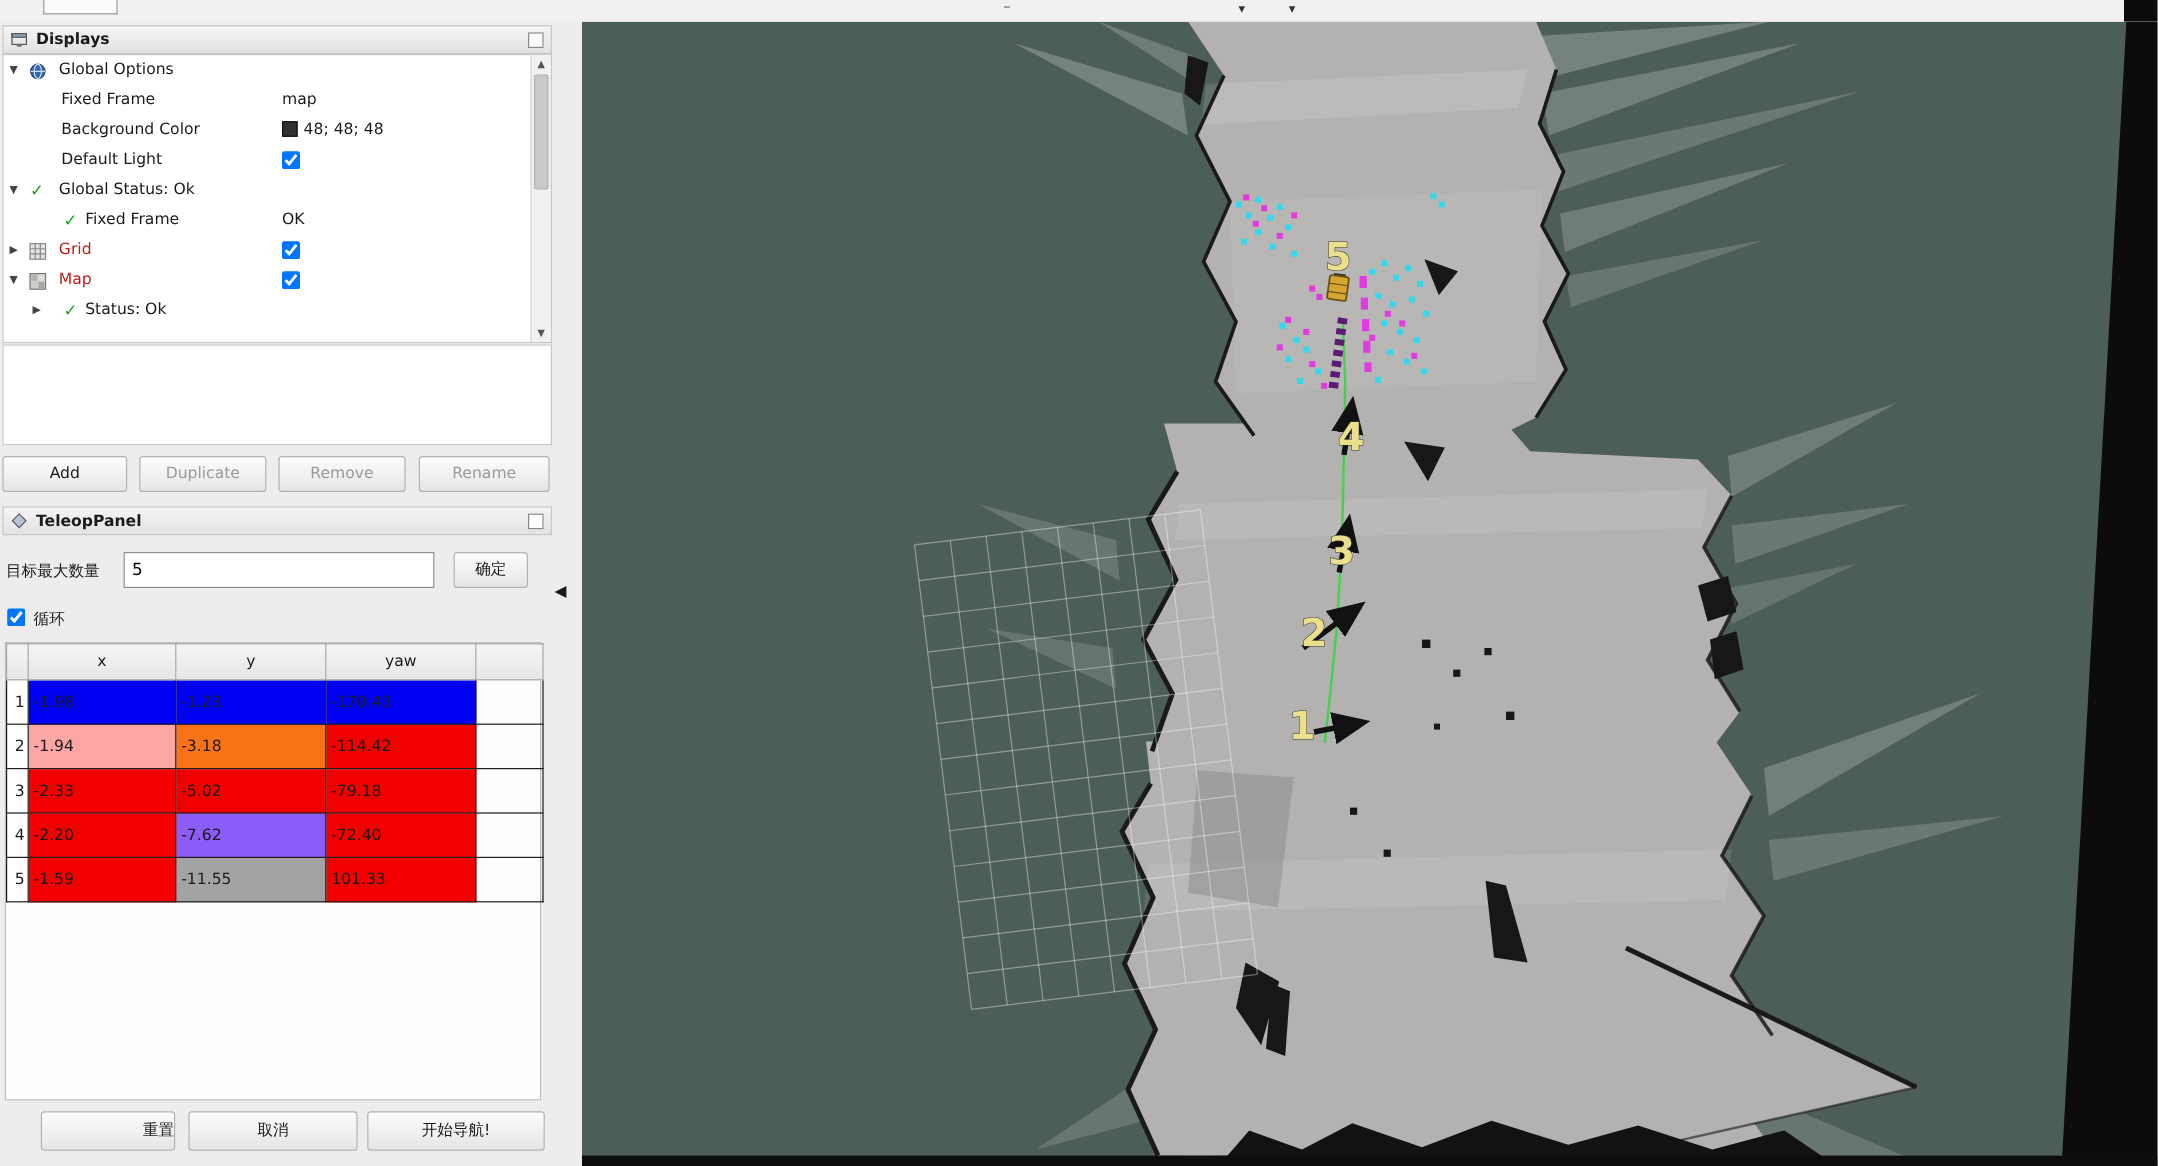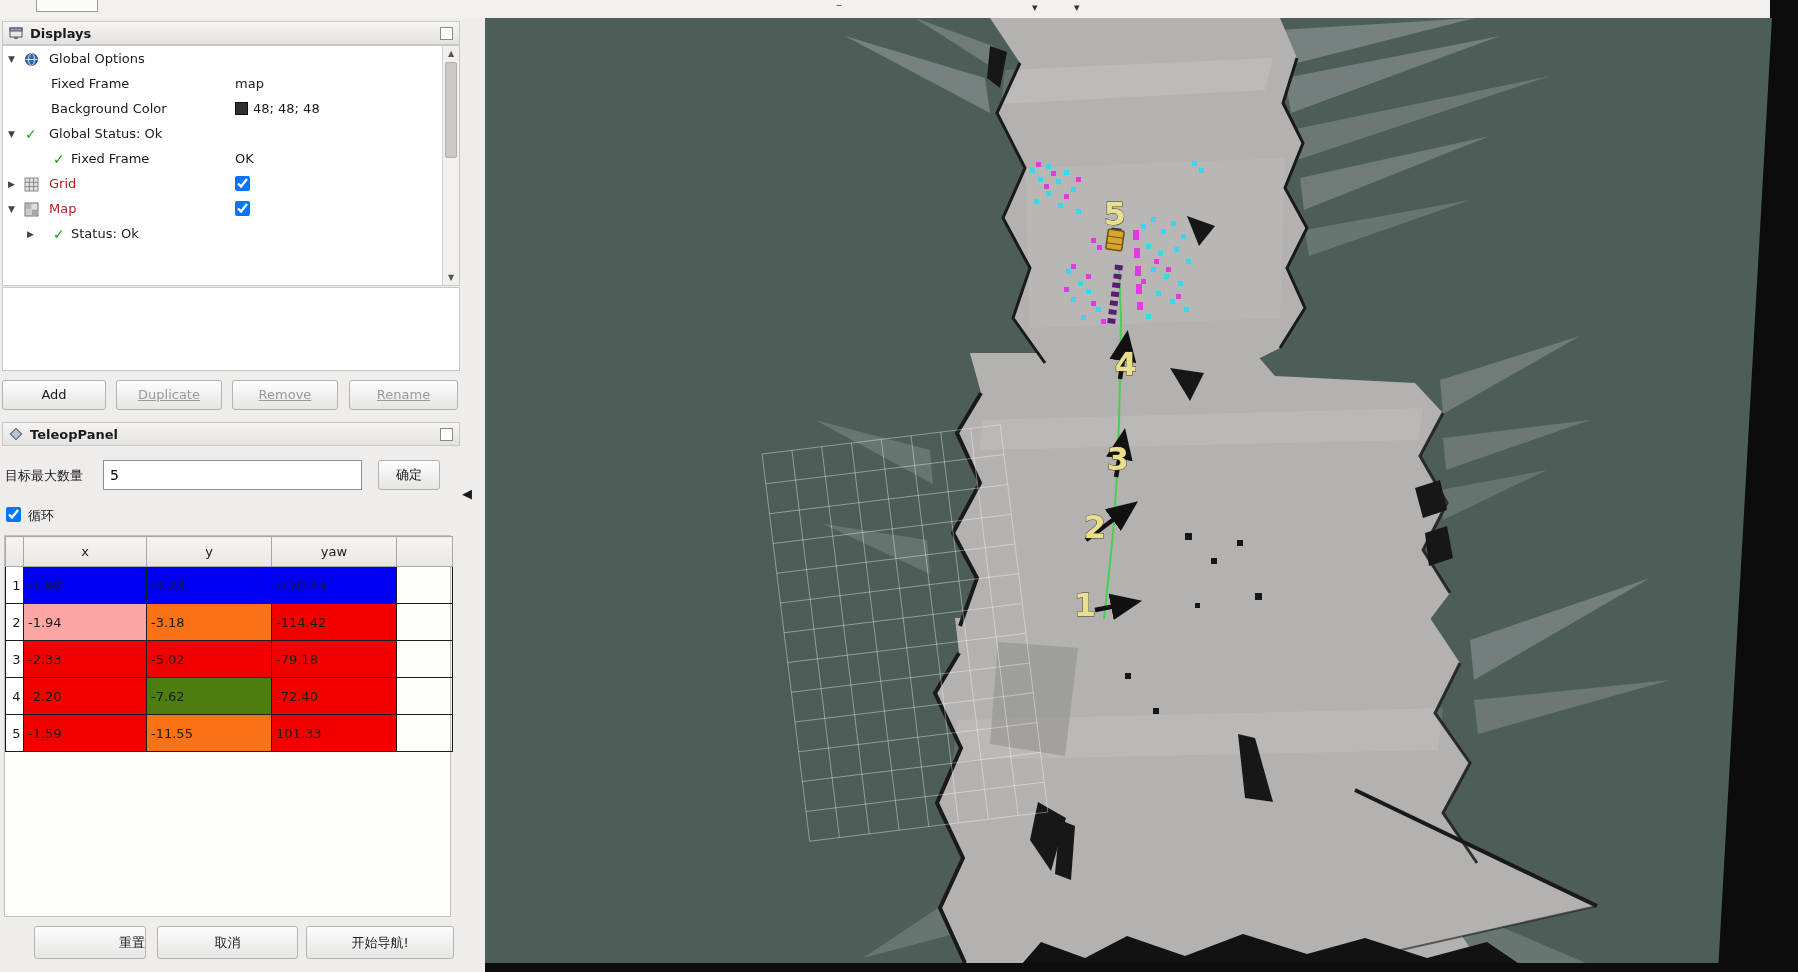--- a/index.html
+++ b/index.html
@@ -52,21 +52,21 @@
   .scroll-up { top:3px; } .scroll-down { bottom:3px; }
   .scroll-thumb { position:absolute; left:2px; top:16px; width:12px; height:96px; background:#cbcac8; border:1px solid #b0afad; border-radius:2px; }
 
   .desc-box { position:absolute; top:269px; left:2px; width:458px; height:84px; background:#fff; border:1px solid #c9c8c6; }
 
   .btn {
     position:absolute; height:30px; background:linear-gradient(#fdfdfd,#e6e5e4);
     border:1px solid #b4b3b1; border-radius:3px; text-align:center; line-height:28px;
     font-size:13px; cursor:default;
   }
-  .btn.disabled { color:#9b9a99;text-decoration:underline; }
+  .btn.disabled { color:#9b9a99; }
   .btn-add { top:362px; left:2px;   width:104px; }
   .btn-dup { top:362px; left:116px; width:106px; }
   .btn-rem { top:362px; left:232px; width:106px; }
   .btn-ren { top:362px; left:349px; width:109px; }
 
   .teleop-title { top:404px; }
 
   .goal-label { position:absolute; left:5px; top:449px; font-size:13px; }
   .goal-input {
     position:absolute; left:103px; top:442px; width:259px; height:30px;
@@ -146,20 +146,24 @@
         <span class="tw-label lvl2">Fixed Frame</span>
         <span class="tw-value">map</span>
       </div>
 
       <div class="tree-row">
         <span class="tw-label lvl2">Background Color</span>
         <span class="tw-value"><span class="swatch"></span><span>48; 48; 48</span></span>
       </div>
 
 
+      <div class="tree-row">
+        <span class="tw-label lvl2">Default Light</span>
+        <input type="checkbox" class="tw-check" checked="true" style="">
+      </div>
 
       <div class="tree-row">
         <span class="tw-arrow">▼</span>
         <span class="tw-check-glyph">✓</span>
         <span class="tw-label">Global Status: Ok</span>
       </div>
 
       <div class="tree-row">
         <span class="tw-check-glyph lvl3">✓</span>
         <span class="tw-label lvl3">Fixed Frame</span>
@@ -267,28 +271,28 @@
       <tr>
         <td class="idx">3</td>
         <td style="background: rgb(242, 0, 0);">-2.33</td>
         <td style="background: rgb(242, 0, 0);">-5.02</td>
         <td style="background: rgb(242, 0, 0);">-79.18</td>
         <td class="filler"></td>
       </tr>
       <tr>
         <td class="idx">4</td>
         <td style="background: rgb(242, 0, 0);">-2.20</td>
-        <td style="background: #4d7c0f;">-7.62</td>
+        <td style="background: #8b5cf6;">-7.62</td>
         <td style="background: rgb(242, 0, 0);">-72.40</td>
         <td class="filler"></td>
       </tr>
       <tr>
         <td class="idx">5</td>
         <td style="background: rgb(242, 0, 0);">-1.59</td>
-        <td style="background: #f97316;">-11.55</td>
+        <td style="background: #a3a3a3;">-11.55</td>
         <td style="background: rgb(242, 0, 0);">101.33</td>
         <td class="filler"></td>
       </tr>
     </tbody>
       </table>
   </div>
 
   <div class="btn btn-reset">重置</div>
   <div class="btn btn-cancel">取消</div>
   <div class="btn btn-start">开始导航!</div>

